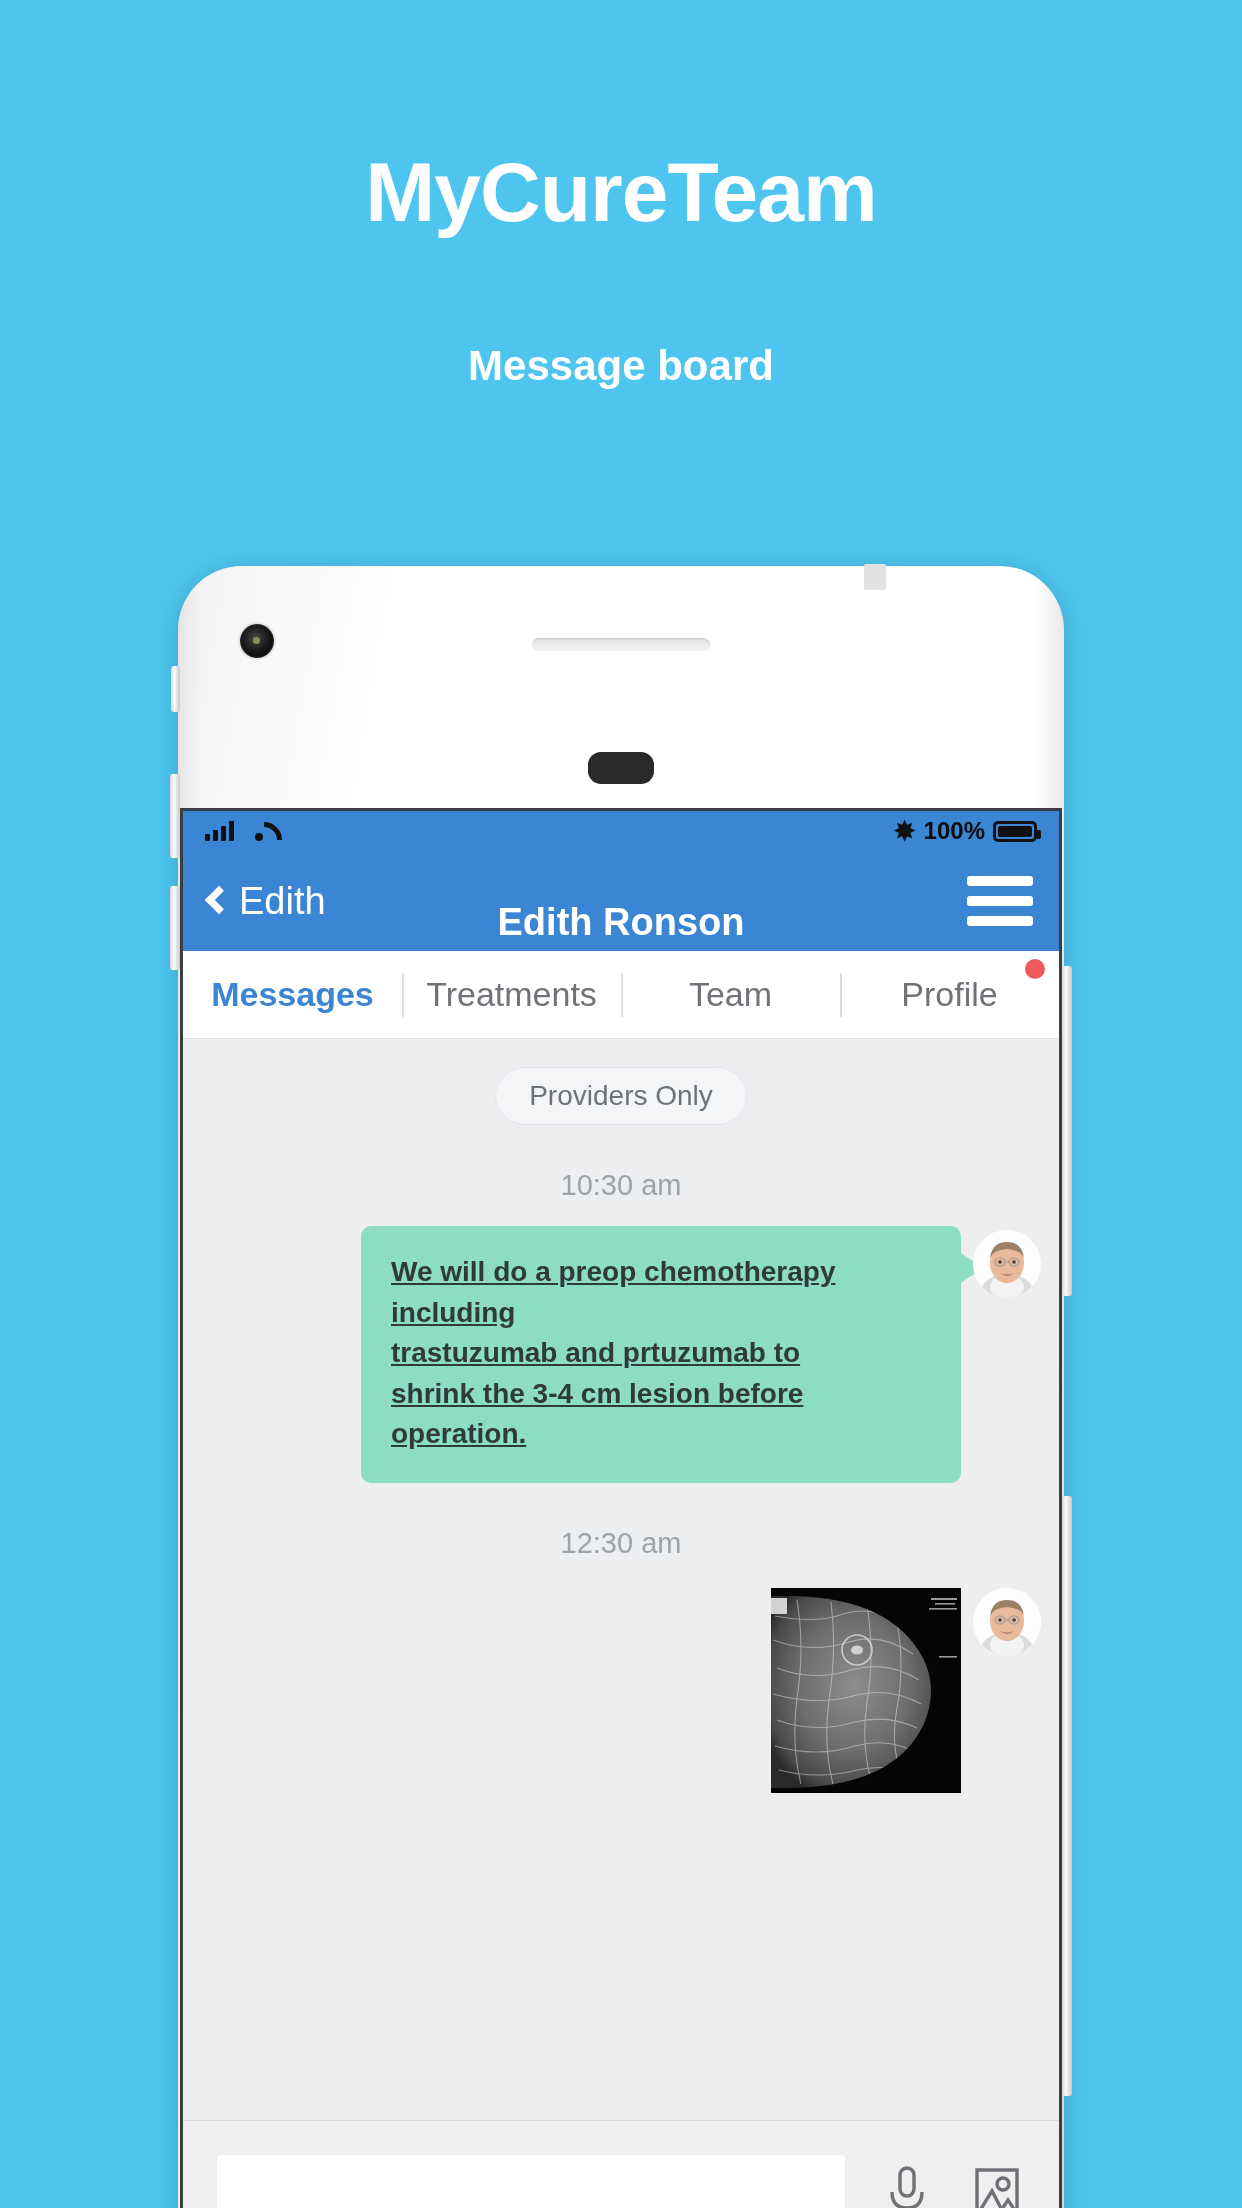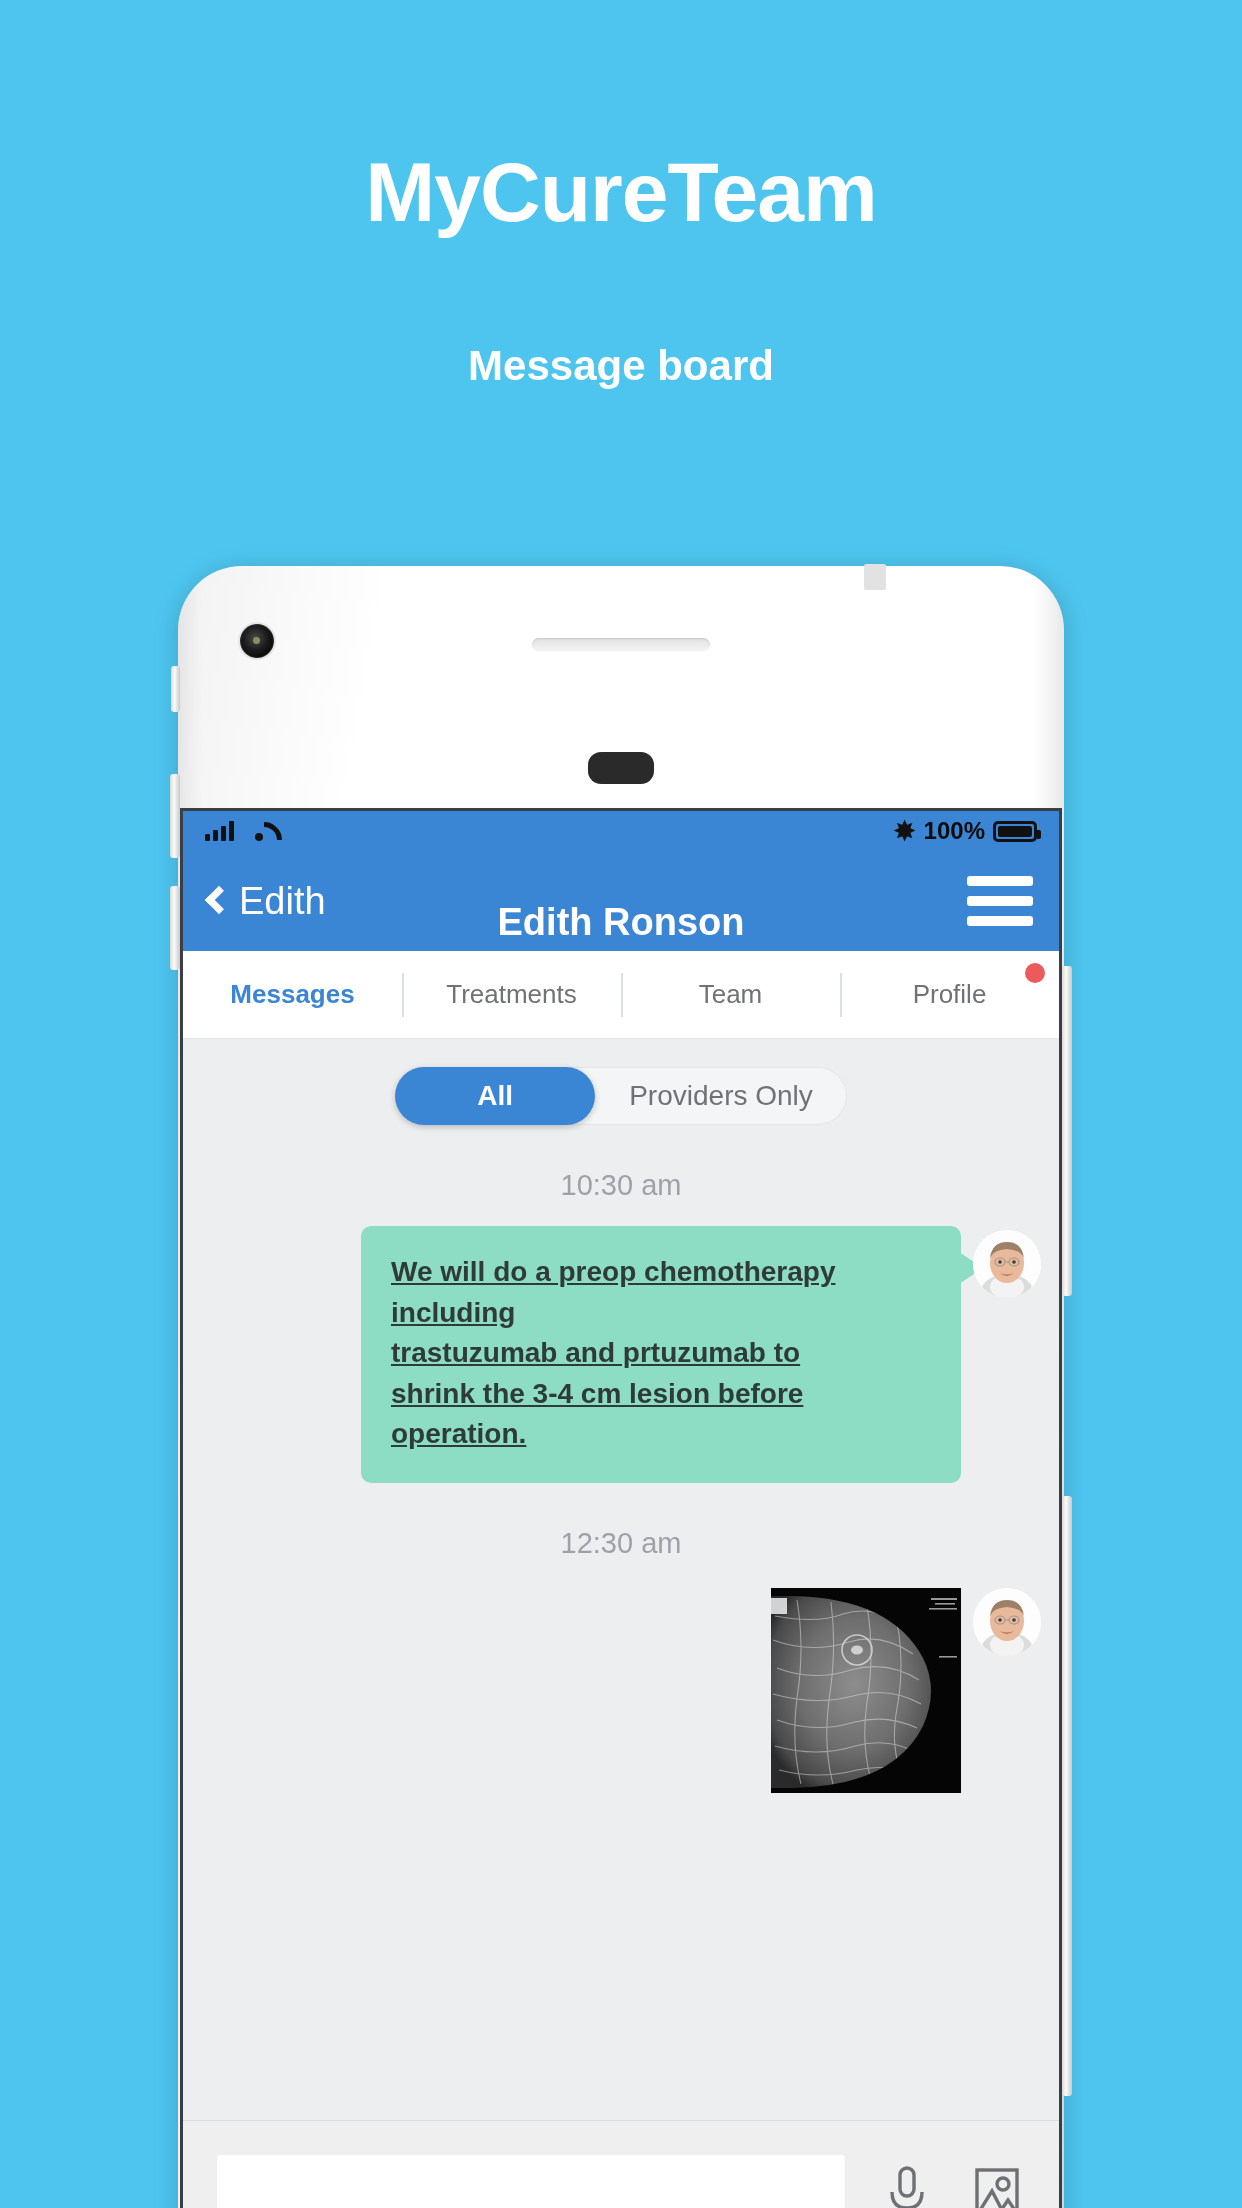--- a/index.html
+++ b/index.html
@@ -146,21 +146,21 @@
   .hamburger span { display:block; height:10px; background:#fff; border-radius:3px; }
 
   
   .tabbar {
     height:88px; background:#ffffff;
     display:flex; align-items:center;
     border-bottom:1px solid #e3e5e8;
   }
   .tab {
     flex:1; text-align:center; position:relative;
-    font-size:26px; color:#6f7276; cursor:pointer;
+    font-size:34px; color:#6f7276; cursor:pointer;
   }
   .tab.active { color:#3b86d4; font-weight:bold; }
   .tab + .tab::before {
     content:""; position:absolute; left:0; top:50%; transform:translateY(-50%);
     width:2px; height:44px; background:#dcdfe2;
   }
   .tab .badge {
     position:absolute; top:-16px; right:14px;
     width:20px; height:20px; border-radius:50%; background:#eb5b5b;
   }
@@ -297,21 +297,20 @@
       <div class="tab">
         <span>Profile</span>
         <span class="badge"></span>
       </div>
     </div>
 
     <div class="chat">
 
       <div class="filter-row">
         <div class="segmented">
-          <div class="seg active">All</div>
           <div class="seg">Providers Only</div>
         </div>
       </div>
 
       <div class="msg-time">10:30 am</div>
       <div class="msg-row right">
         <div class="bubble">
           <div>We will do a preop chemotherapy including</div>
           <div>trastuzumab and prtuzumab to</div>
           <div>shrink the 3-4 cm lesion before operation.</div>

